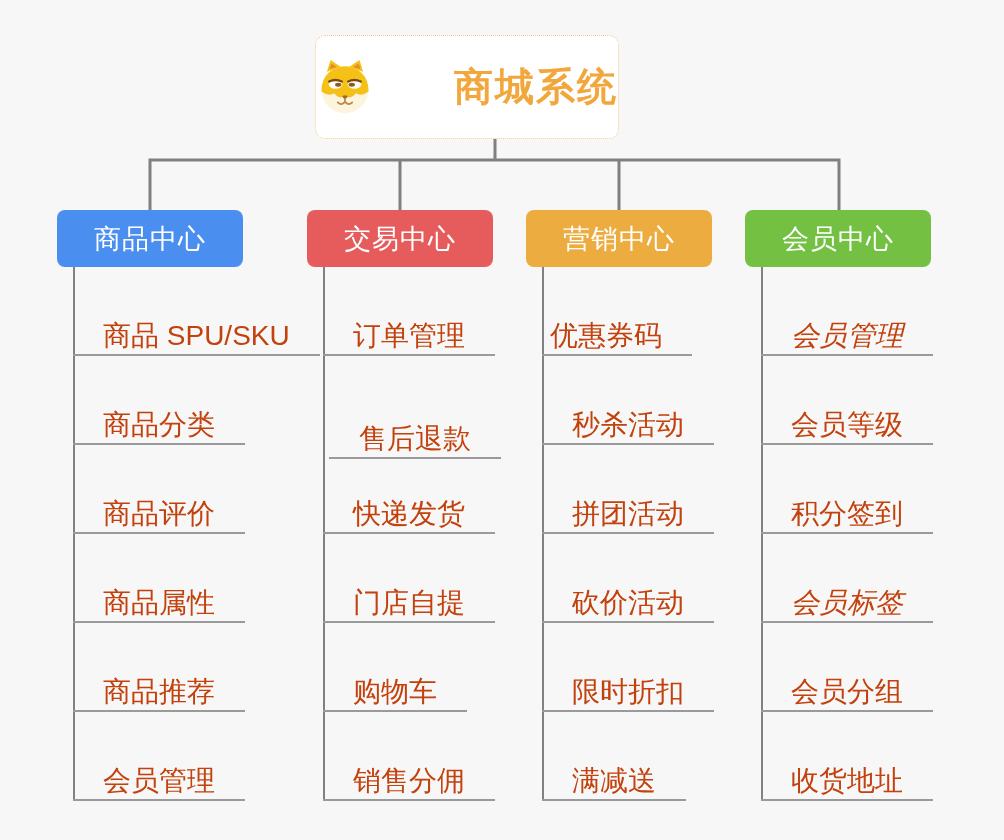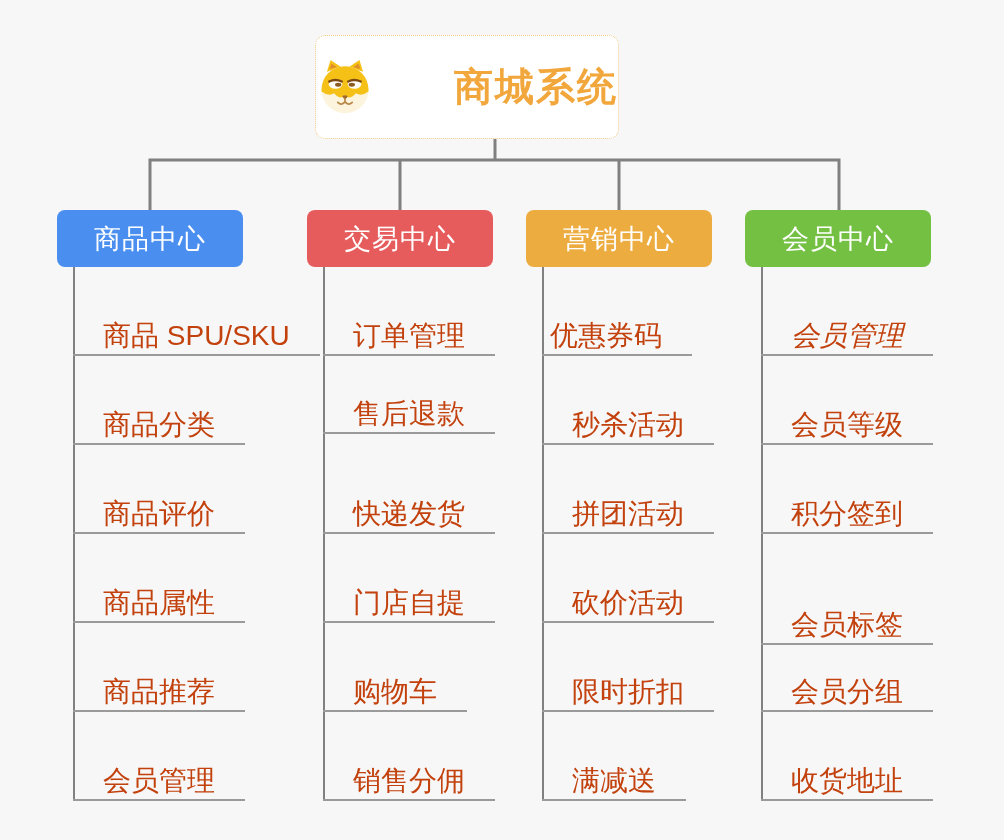--- a/index.html
+++ b/index.html
@@ -85,21 +85,21 @@
       <div class="leaf" style="top: 203px; border-bottom-color: rgb(154, 154, 154);">商品分类</div>
       <div class="leaf" style="top: 292px; border-bottom-color: rgb(154, 154, 154);">商品评价</div>
       <div class="leaf" style="top: 381px; border-bottom-color: rgb(154, 154, 154);">商品属性</div>
       <div class="leaf" style="top: 470px; border-bottom-color: rgb(154, 154, 154);">商品推荐</div>
       <div class="leaf" style="top: 559px; border-bottom-color: rgb(154, 154, 154);">会员管理</div>
     </div>
   <div class="branch" style="left:307px">
     <div class="branch-node" style="background: rgb(230, 92, 92);">交易中心</div>
     <div class="spine" style="height: 534px;"></div>
   <div class="leaf" style="top: 114px; border-bottom-color: rgb(154, 154, 154);">订单管理</div>
-      <div class="leaf" style="top: 192px; border-bottom-color: rgb(154, 154, 154);">售后退款</div>
+      <div class="leaf" style="top: 217px; border-bottom-color: rgb(154, 154, 154); margin-left: 6px;">售后退款</div>
       <div class="leaf" style="top: 292px; border-bottom-color: rgb(154, 154, 154);">快递发货</div>
       <div class="leaf" style="top: 381px; border-bottom-color: rgb(154, 154, 154);">门店自提</div>
       <div class="leaf" style="top: 470px; border-bottom-color: rgb(154, 154, 154);">购物车</div>
       <div class="leaf" style="top: 559px; border-bottom-color: rgb(154, 154, 154);">销售分佣</div>
     </div>
   <div class="branch" style="left:526px">
     <div class="branch-node" style="background: rgb(236, 172, 63);">营销中心</div>
     <div class="spine" style="height: 534px;"></div>
   <div class="leaf" style="top: 114px; border-bottom-color: rgb(154, 154, 154); padding-left: 8px;">优惠券码</div>
       <div class="leaf" style="top: 203px; border-bottom-color: rgb(154, 154, 154);">秒杀活动</div>
@@ -107,18 +107,18 @@
       <div class="leaf" style="top: 381px; border-bottom-color: rgb(154, 154, 154);">砍价活动</div>
       <div class="leaf" style="top: 559px; border-bottom-color: rgb(154, 154, 154);">满减送</div>
       <div class="leaf" style="top: 470px; border-bottom-color: rgb(154, 154, 154);">限时折扣</div>
     </div>
   <div class="branch" style="left:745px">
     <div class="branch-node" style="background: rgb(115, 192, 67);">会员中心</div>
     <div class="spine" style="height: 534px;"></div>
   <div class="leaf" style="top: 114px; border-bottom-color: rgb(154, 154, 154); font-style: italic;">会员管理</div>
       <div class="leaf" style="top: 203px; border-bottom-color: rgb(154, 154, 154);">会员等级</div>
       <div class="leaf" style="top: 292px; border-bottom-color: rgb(154, 154, 154);">积分签到</div>
-      <div class="leaf" style="top: 403px; border-bottom-color: rgb(154, 154, 154);">会员标签</div>
+      <div class="leaf" style="top: 381px; border-bottom-color: rgb(154, 154, 154); font-style: italic;">会员标签</div>
       <div class="leaf" style="top: 470px; border-bottom-color: rgb(154, 154, 154);">会员分组</div>
       <div class="leaf" style="top: 559px; border-bottom-color: rgb(154, 154, 154);">收货地址</div>
     </div>
 
 </div>
 
 </body></html>

